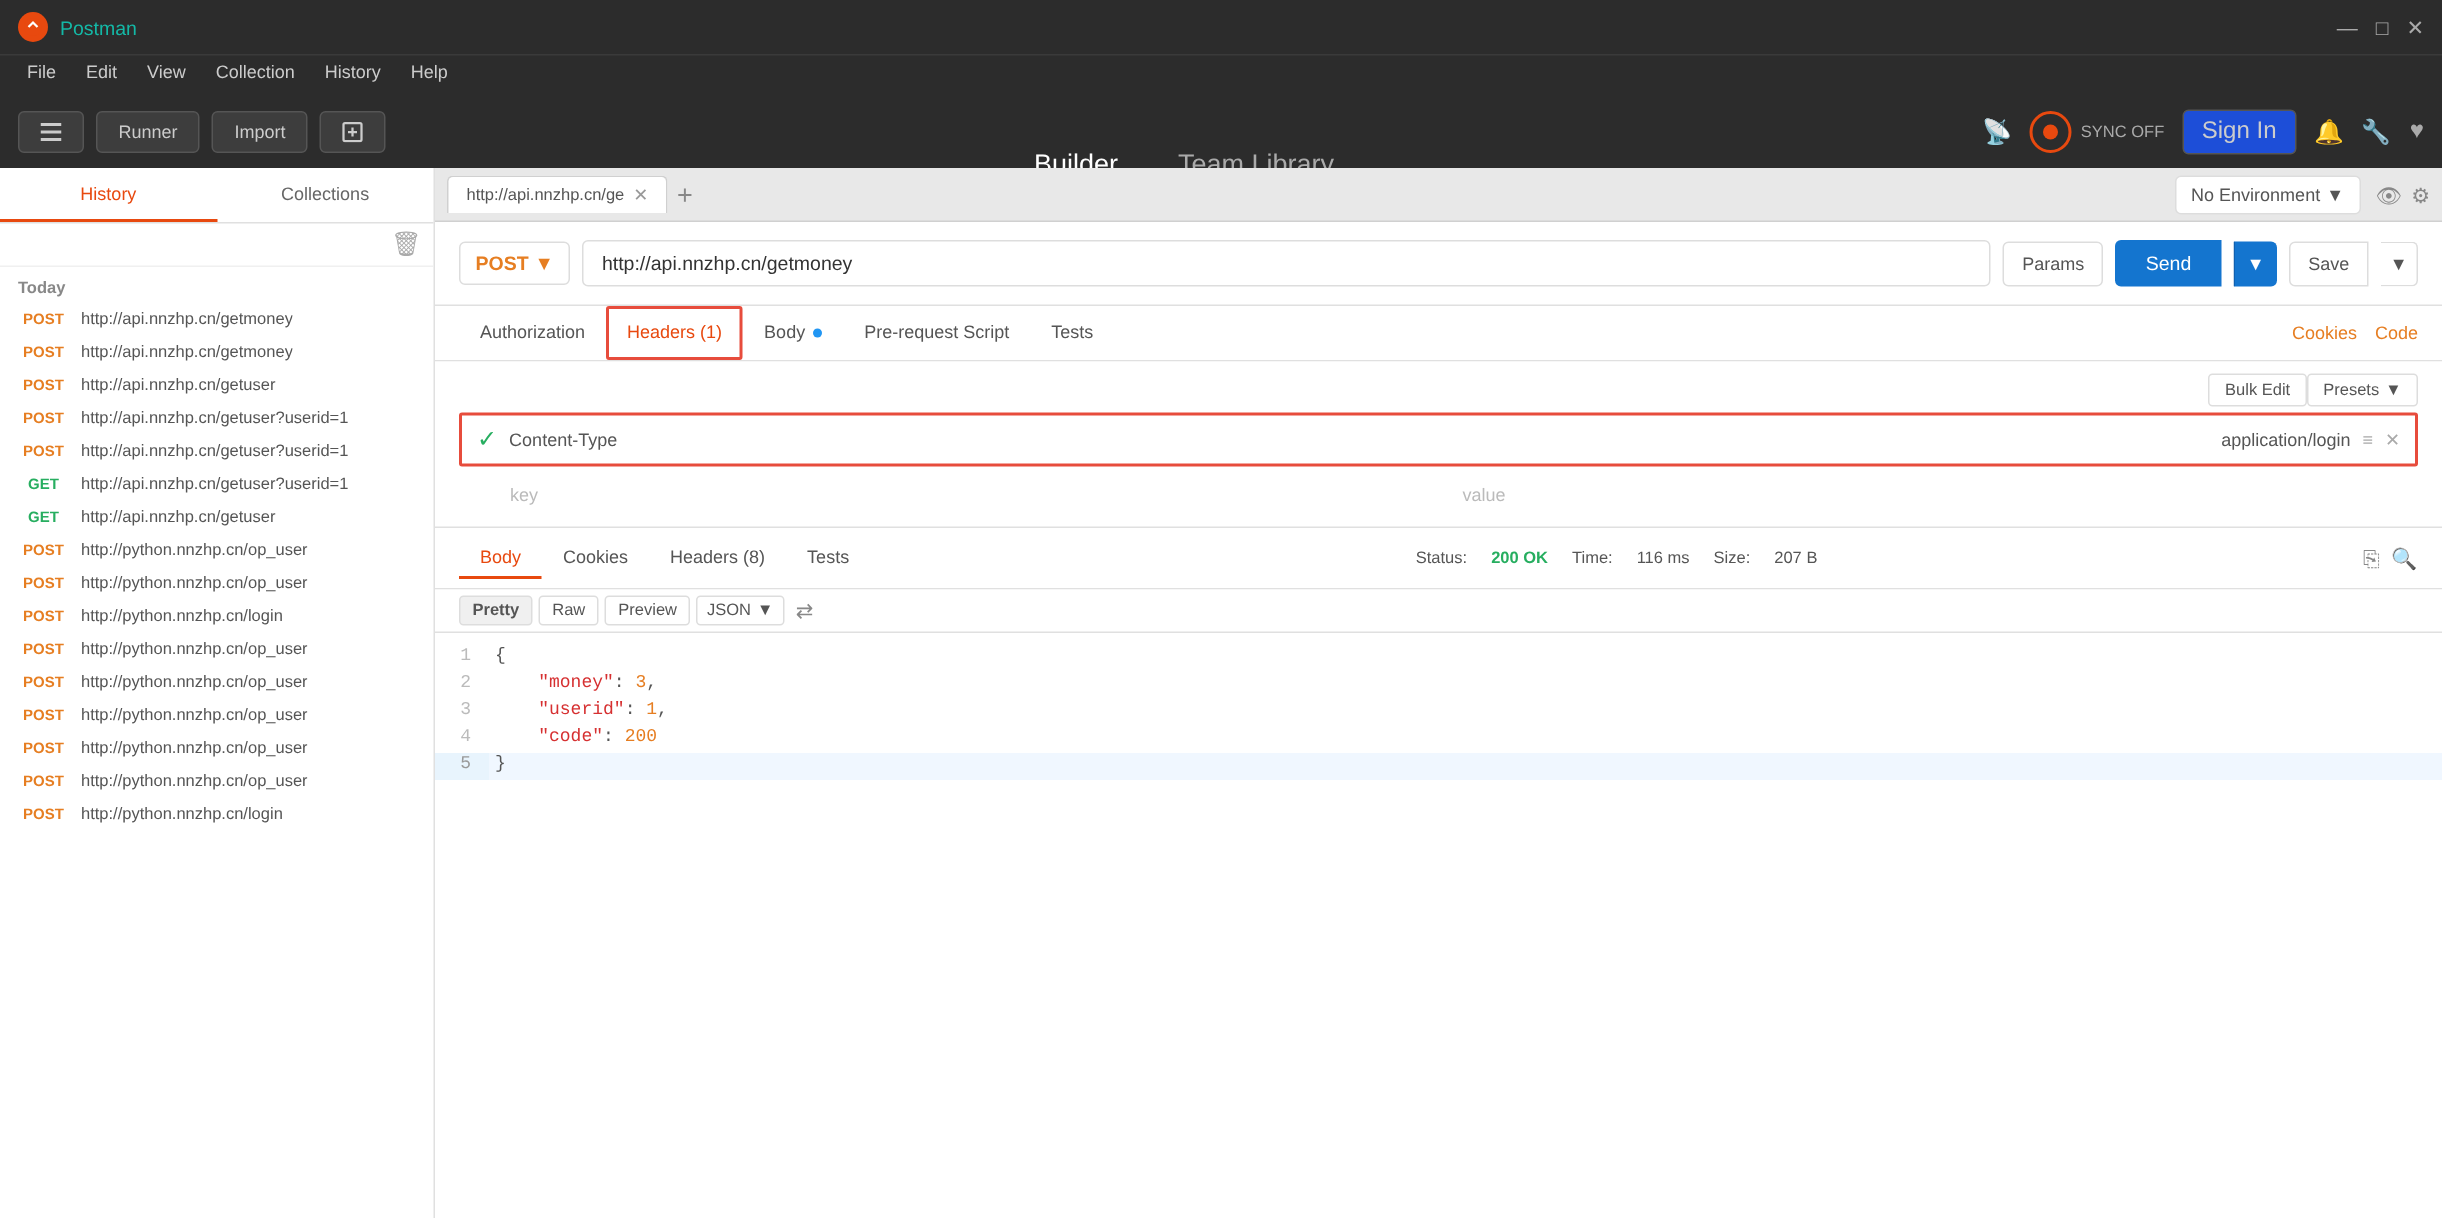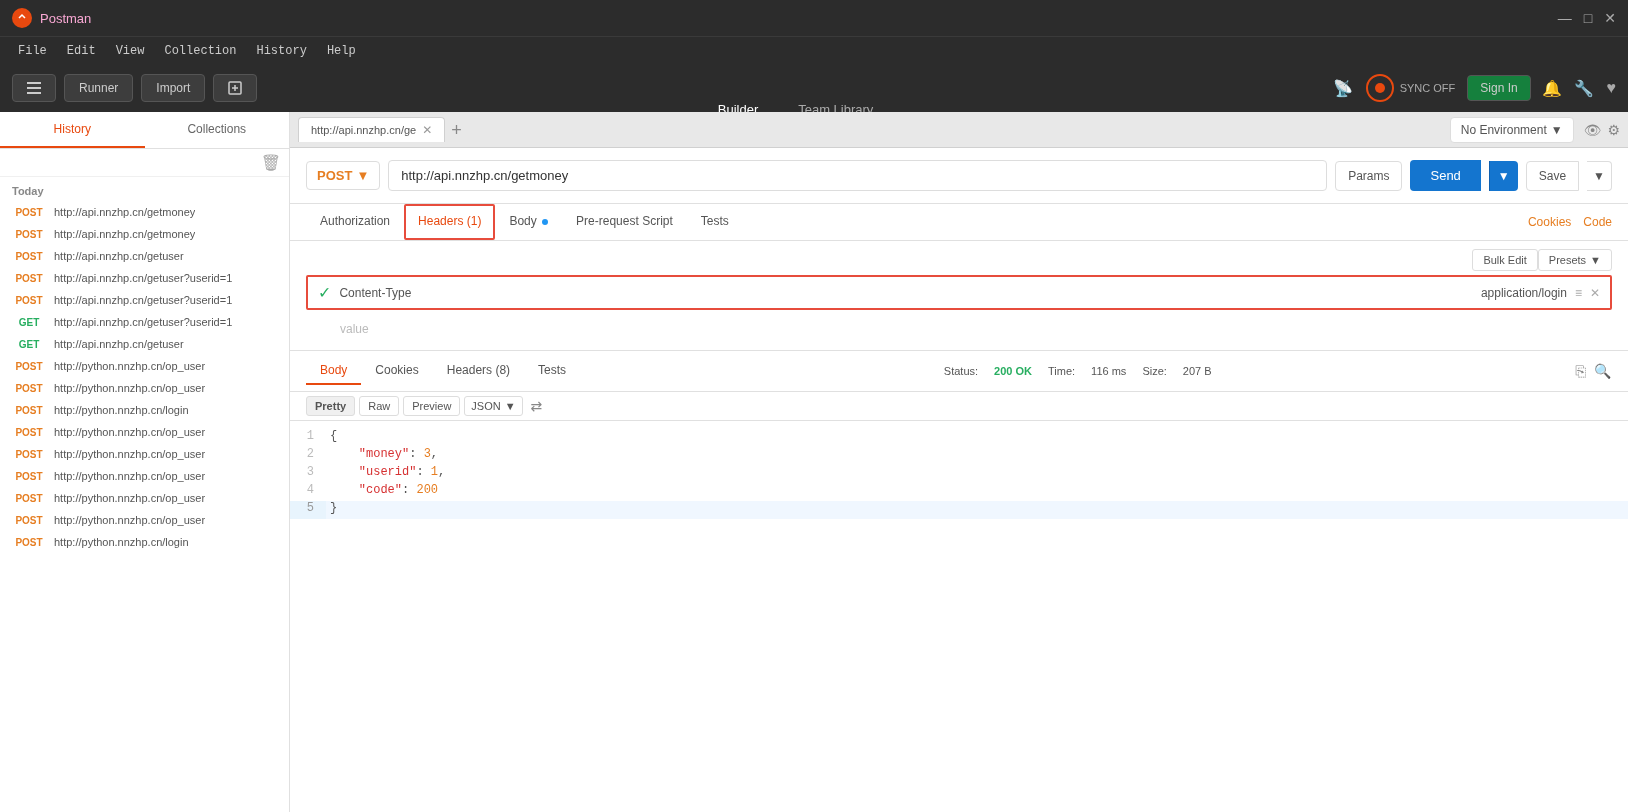--- a/index.html
+++ b/index.html
@@ -1,43 +1,43 @@
 <!DOCTYPE html>
 <html><head>
   <meta charset="utf-8">
   <style>
     * { box-sizing: border-box; margin: 0; padding: 0; }
     body { font-family: -apple-system, BlinkMacSystemFont, 'Segoe UI', Arial, sans-serif; font-size: 12px; background: #f3f3f3; overflow: hidden; height: 812px; }
 
     
     .title-bar { background: #2c2c2c; height: 36px; display: flex; align-items: center; padding: 0 12px; color: #ccc; font-size: 13px; }
     .title-bar .app-icon { width: 20px; height: 20px; background: #e8490f; border-radius: 50%; margin-right: 8px; display: flex; align-items: center; justify-content: center; color: white; font-size: 10px; font-weight: bold; }
-    .title-bar .app-name { color: #f9a8d4; font-size: 13px; }
+    .title-bar .app-name { color: #14b8a6; font-size: 13px; }
     .title-bar .window-controls { margin-left: auto; display: flex; gap: 12px; }
     .title-bar .win-btn { color: #aaa; font-size: 14px; cursor: pointer; background: none; border: none; }
 
     
-    .menu-bar { background: #2c2c2c; height: 28px; display: flex; align-items: center; padding: 0 8px; border-top: 1px solid #3a3a3a; font-family: Liberation Mono, monospace; }
+    .menu-bar { background: #2c2c2c; height: 28px; display: flex; padding: 0 8px; border-top: 1px solid #3a3a3a; }
     .menu-item { color: #ccc; font-size: 12px; padding: 4px 10px; cursor: pointer; }
 
     
     .top-toolbar { background: #2c2c2c; height: 48px; display: flex; align-items: center; padding: 0 12px; gap: 8px; }
     .toolbar-btn { background: #3d3d3d; border: 1px solid #555; color: #ccc; border-radius: 4px; padding: 6px 14px; font-size: 12px; cursor: pointer; display: flex; align-items: center; gap: 6px; }
     .toolbar-btn svg { width: 14px; height: 14px; }
 
     .top-center { flex: 1; display: flex; justify-content: center; gap: 0; }
     .tab-nav { display: flex; gap: 0; }
-    .tab-nav-item { color: #aaa; font-size: 13px; padding: 8px 20px; cursor: pointer; border-bottom: 2px solid transparent; margin-top: 44px; }
+    .tab-nav-item { color: #aaa; font-size: 18px; padding: 8px 20px; cursor: pointer; border-bottom: 2px solid transparent; margin-top: 44px; }
     .tab-nav-item.active { color: #fff; border-bottom: 2px solid #e8490f; }
 
     .top-right { display: flex; align-items: center; gap: 12px; margin-left: auto; }
     .sync-indicator { display: flex; align-items: center; gap: 6px; color: #aaa; font-size: 11px; }
     .sync-dot { width: 28px; height: 28px; border-radius: 50%; border: 2px solid #e8490f; display: flex; align-items: center; justify-content: center; }
     .sync-dot-inner { width: 10px; height: 10px; background: #e8490f; border-radius: 50%; }
-    .sign-in-btn { color: #ccc; font-size: 12px; background: #15803d; border: 1px solid #555; border-radius: 4px; padding: 5px 12px; cursor: pointer; }
+    .sign-in-btn { color: #ccc; font-size: 16px; background: #1d4ed8; border: 1px solid #555; border-radius: 4px; padding: 5px 12px; cursor: pointer; }
     .icon-btn { color: #aaa; font-size: 16px; cursor: pointer; background: none; border: none; }
 
     
     .main-layout { display: flex; height: calc(812px - 36px - 28px - 48px); }
 
     
     .sidebar { width: 290px; background: #fff; border-right: 1px solid #e0e0e0; display: flex; flex-direction: column; flex-shrink: 0; }
     .sidebar-filter { padding: 8px 10px; border-bottom: 1px solid #e0e0e0; }
     .filter-input { width: 100%; border: 1px solid #ddd; border-radius: 4px; padding: 5px 10px; font-size: 12px; color: #666; background: #f9f9f9; }
     .filter-input::placeholder { color: #aaa; }
@@ -329,20 +329,21 @@
         <span class="header-check">✓</span>
         <span class="header-key">Content-Type</span>
         <span class="header-value">application/login</span>
         <div class="header-actions">
           <span>≡</span>
           <span>✕</span>
         </div>
       </div>
       <div class="header-empty-row">
         <span style="width:16px;"></span>
+        <span class="header-empty-key">key</span>
         <span class="header-empty-val">value</span>
       </div>
     </div>
 
     <div class="response-area">
       <div class="response-toolbar">
         <div class="resp-tab-list">
           <span class="resp-tab active">Body</span>
           <span class="resp-tab">Cookies</span>
           <span class="resp-tab">Headers (8)</span>

